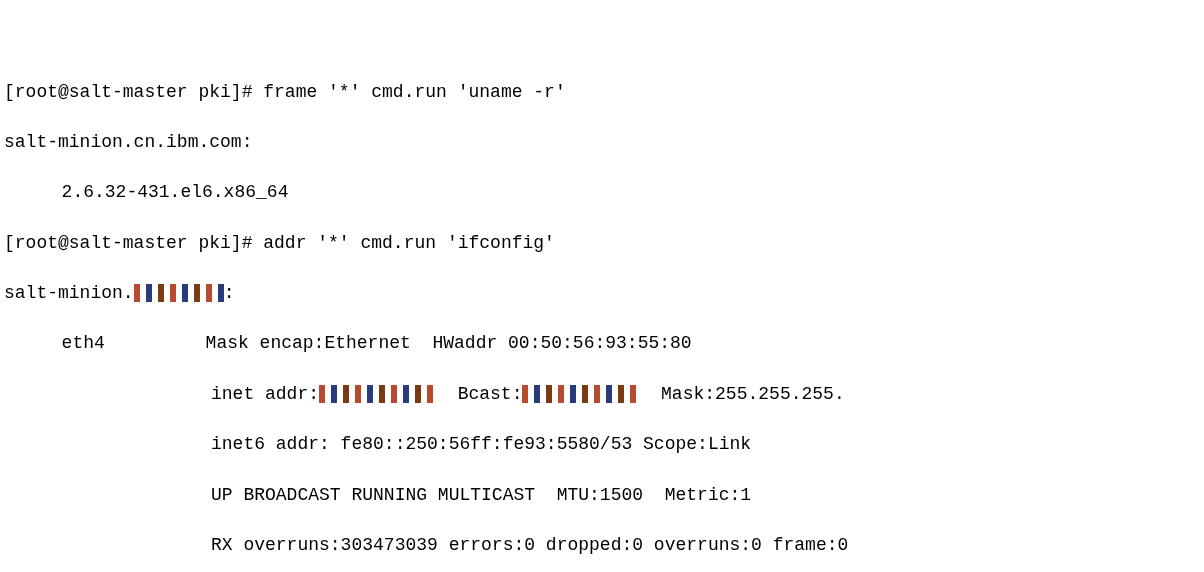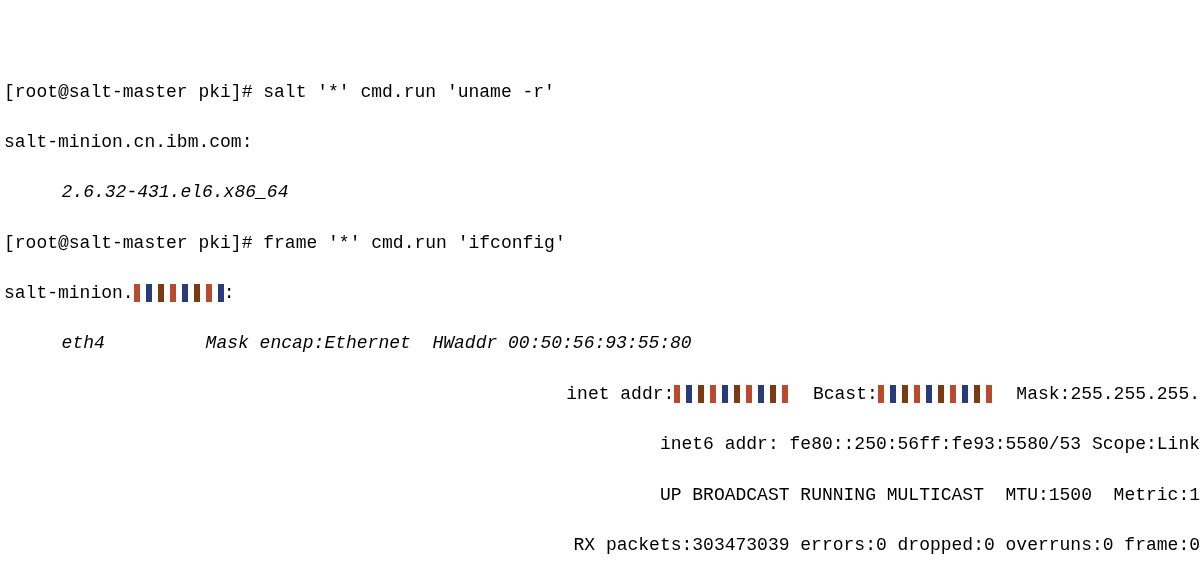--- a/index.html
+++ b/index.html
@@ -6,49 +6,49 @@
       font-family: "Courier New", Courier, monospace;
       font-size: 18px;
       line-height: 1.4;
       white-space: pre;
       background: #ffffff;
       color: #000000;
       margin: 0;
       padding: 4px;
     }
     .line { display: block; }
-    .indent1 { padding-left: 3.2em; font-style: italic; }
-    .indent2 { padding-left: 11.5em; text-align: right; }
+    .indent1 { padding-left: 3.2em; }
+    .indent2 { padding-left: 11.5em; }
     .iface-col { display: inline-block; width: 8em; }
     .redact {
       display: inline-block;
       width: 9em;
       height: 1em;
       vertical-align: middle;
       background-image: repeating-linear-gradient(90deg,
         #b84a2f 0 6px, #ffffff 6px 12px, #2a3b7c 12px 18px, #ffffff 18px 24px,
         #7a3a12 24px 30px, #ffffff 30px 36px);
     }
     .redact.small { width: 6.5em; }
     .redact.tiny { width: 5em; }
   </style>
 </head>
 <body>
 
 
-<span class="line"><span>[root@salt-master pki]# </span><span>salt '*' cmd.run 'uname -r'</span></span>
+<span class="line"><span>[root@salt-master pki]# </span><span>frame '*' cmd.run 'uname -r'</span></span>
 <span class="line">salt-minion.cn.ibm.com:</span>
 <span class="line indent1">2.6.32-431.el6.x86_64</span>
-<span class="line"><span>[root@salt-master pki]# </span><span>frame '*' cmd.run 'ifconfig'</span></span>
+<span class="line"><span>[root@salt-master pki]# </span><span>addr '*' cmd.run 'ifconfig'</span></span>
 <span class="line"><span>salt-minion.</span><span class="redact tiny"></span><span>:</span></span>
 <span class="line indent1"><span class="iface-col">eth4</span><span>Mask encap:Ethernet  HWaddr 00:50:56:93:55:80</span></span>
 <span class="line indent2"><span>inet addr:</span><span class="redact small"></span><span>  Bcast:</span><span class="redact small"></span><span>  Mask:255.255.255.</span></span>
 <span class="line indent2">inet6 addr: fe80::250:56ff:fe93:5580/53 Scope:Link</span>
 <span class="line indent2">UP BROADCAST RUNNING MULTICAST  MTU:1500  Metric:1</span>
-<span class="line indent2">RX packets:303473039 errors:0 dropped:0 overruns:0 frame:0</span>
+<span class="line indent2">RX overruns:303473039 errors:0 dropped:0 overruns:0 frame:0</span>
 
 
 
 
 
 
 
 
 
 

